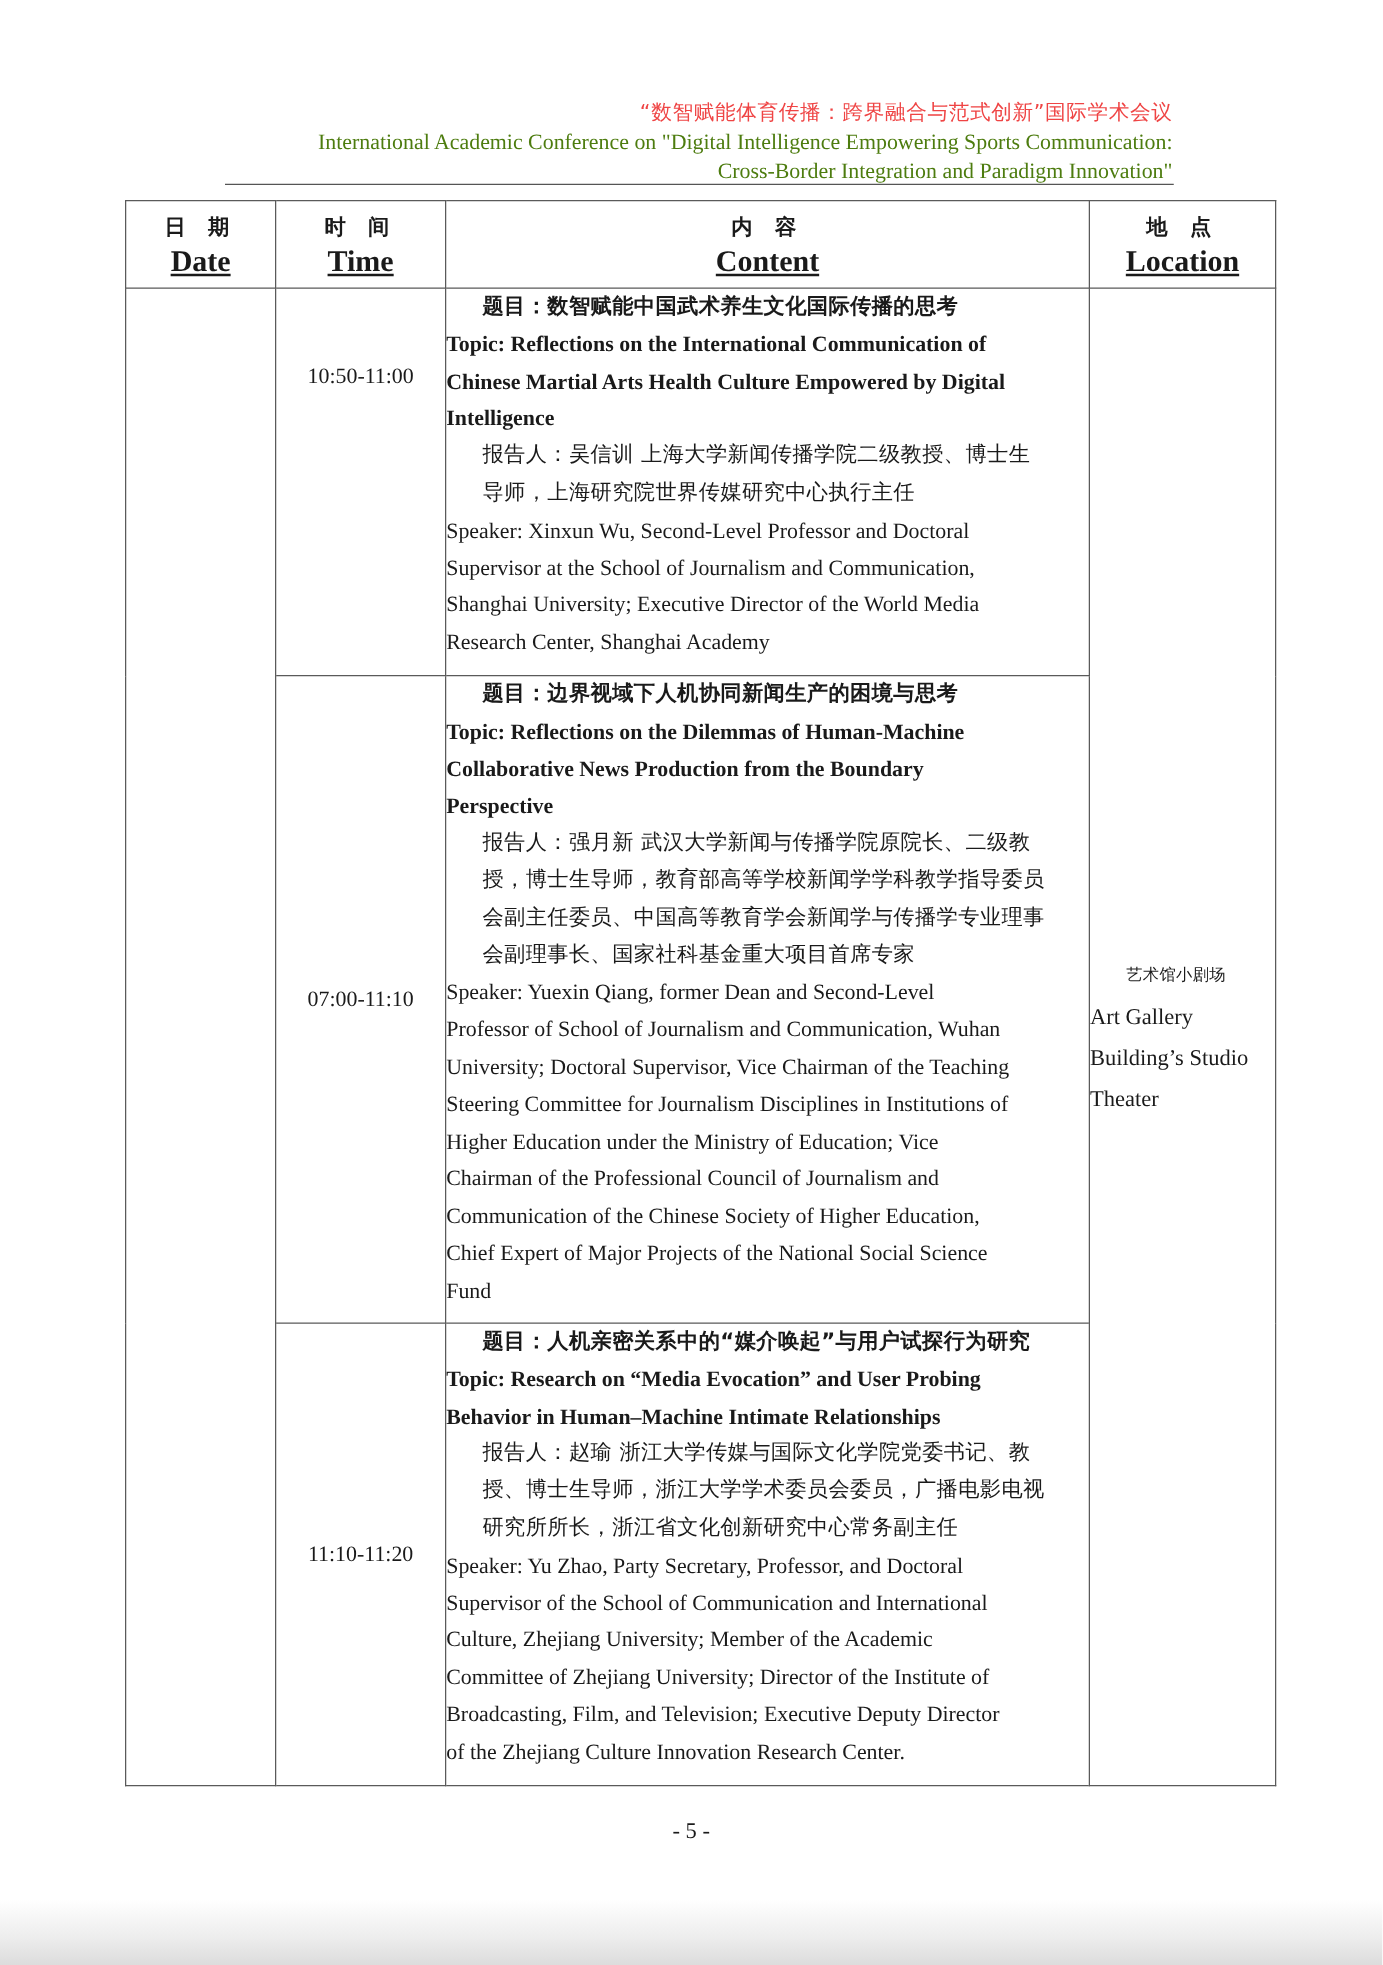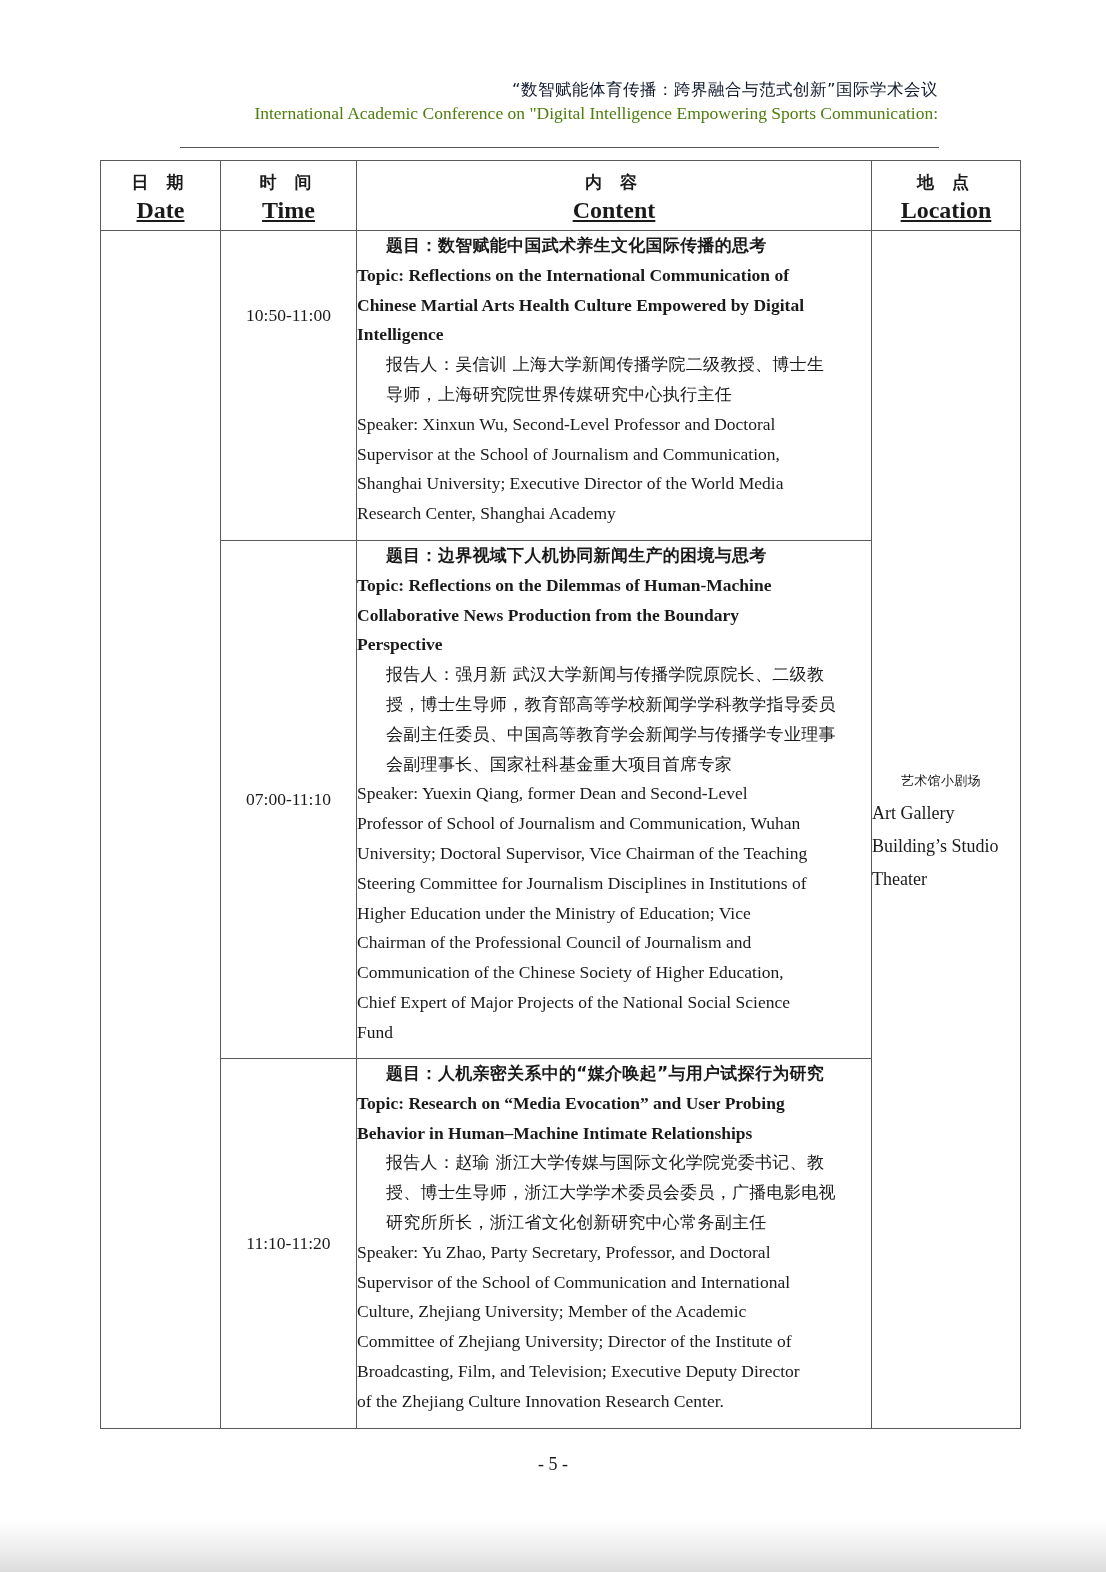--- a/index.html
+++ b/index.html
@@ -12,21 +12,21 @@
   .page-shadow {
     position: absolute; left: 0; right: 0; bottom: 0; height: 52px;
     background: linear-gradient(to bottom, #ffffff 0%, #ececec 60%, #dcdcdc 100%);
   }
   .header {
     position: absolute; left: 170px; width: 768px; top: 78px;
     text-align: right;
   }
   .header .cn {
     font-family: "DejaVu Sans", sans-serif; font-size: 16.5px; line-height: 24px;
-    letter-spacing: 0.5px; color: #0f172a;
+    letter-spacing: 0.5px; color: #ef4444;
   }
   .header .en {
     font-size: 17.5px; line-height: 23px; color: #4d7c0f;
   }
   .header-rule {
     position: absolute; left: 180px; width: 759px; top: 147px;
     border-top: 1.5px solid #555;
   }
   table.schedule {
     position: absolute; left: 100px; top: 160px;
@@ -53,20 +53,21 @@
     position: absolute; left: 0; width: 1106px; top: 1454px;
     text-align: center; font-size: 18px;
   }
 </style>
 </head>
 <body>
 
 <div class="header">
   <div class="cn">“数智赋能体育传播：跨界融合与范式创新”国际学术会议</div>
   <div class="en">International Academic Conference on "Digital Intelligence Empowering Sports Communication:</div>
+  <div class="en">Cross-Border Integration and Paradigm Innovation"</div>
 </div>
 <div class="header-rule"></div>
 
 <table class="schedule">
   <colgroup>
     <col style="width:120px">
     <col style="width:136px">
     <col style="width:515px">
     <col style="width:149px">
   </colgroup>
@@ -87,21 +88,21 @@
       <th>
         <div class="cn">地 点</div>
         <div class="en">Location</div>
       </th>
     </tr>
   </thead>
   <tbody>
 
     <tr style="height:310px">
       <td class="date" rowspan="3"></td>
-      <td class="time" style="vertical-align:top;padding-top:74px">10:50-11:00</td>
+      <td class="time" style="vertical-align:top;padding-top:59px">10:50-11:00</td>
       <td class="content">
         <div class="cnline bold">题目：数智赋能中国武术养生文化国际传播的思考</div>
         <div class="line bold">Topic: Reflections on the International Communication of</div>
         <div class="line bold">Chinese Martial Arts Health Culture Empowered by Digital</div>
         <div class="line bold">Intelligence</div>
         <div class="cnline">报告人：吴信训  上海大学新闻传播学院二级教授、博士生</div>
         <div class="cnline">导师，上海研究院世界传媒研究中心执行主任</div>
         <div class="line">Speaker: Xinxun Wu, Second-Level Professor and Doctoral</div>
         <div class="line">Supervisor at the School of Journalism and Communication,</div>
         <div class="line">Shanghai University; Executive Director of the World Media</div>

